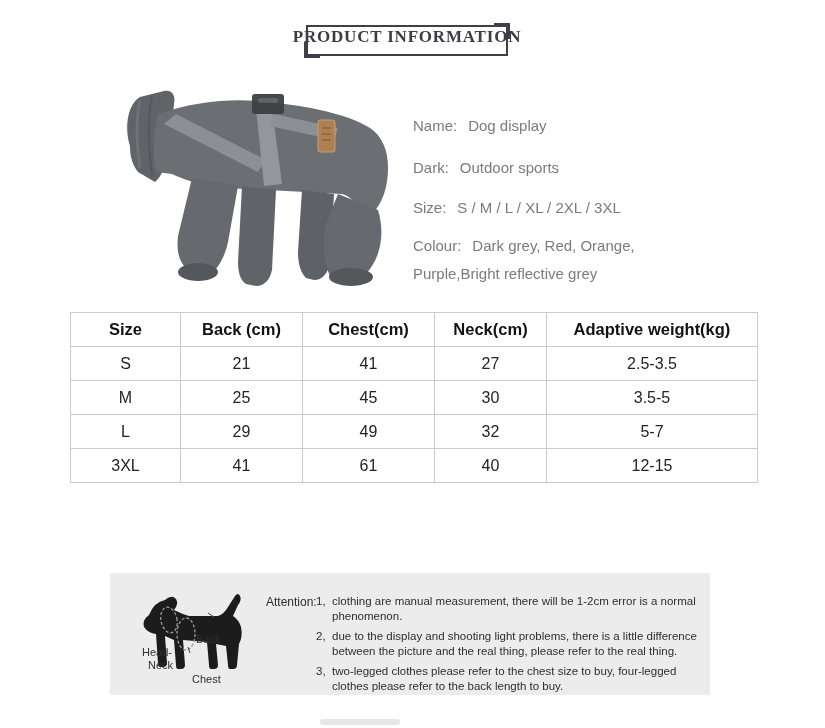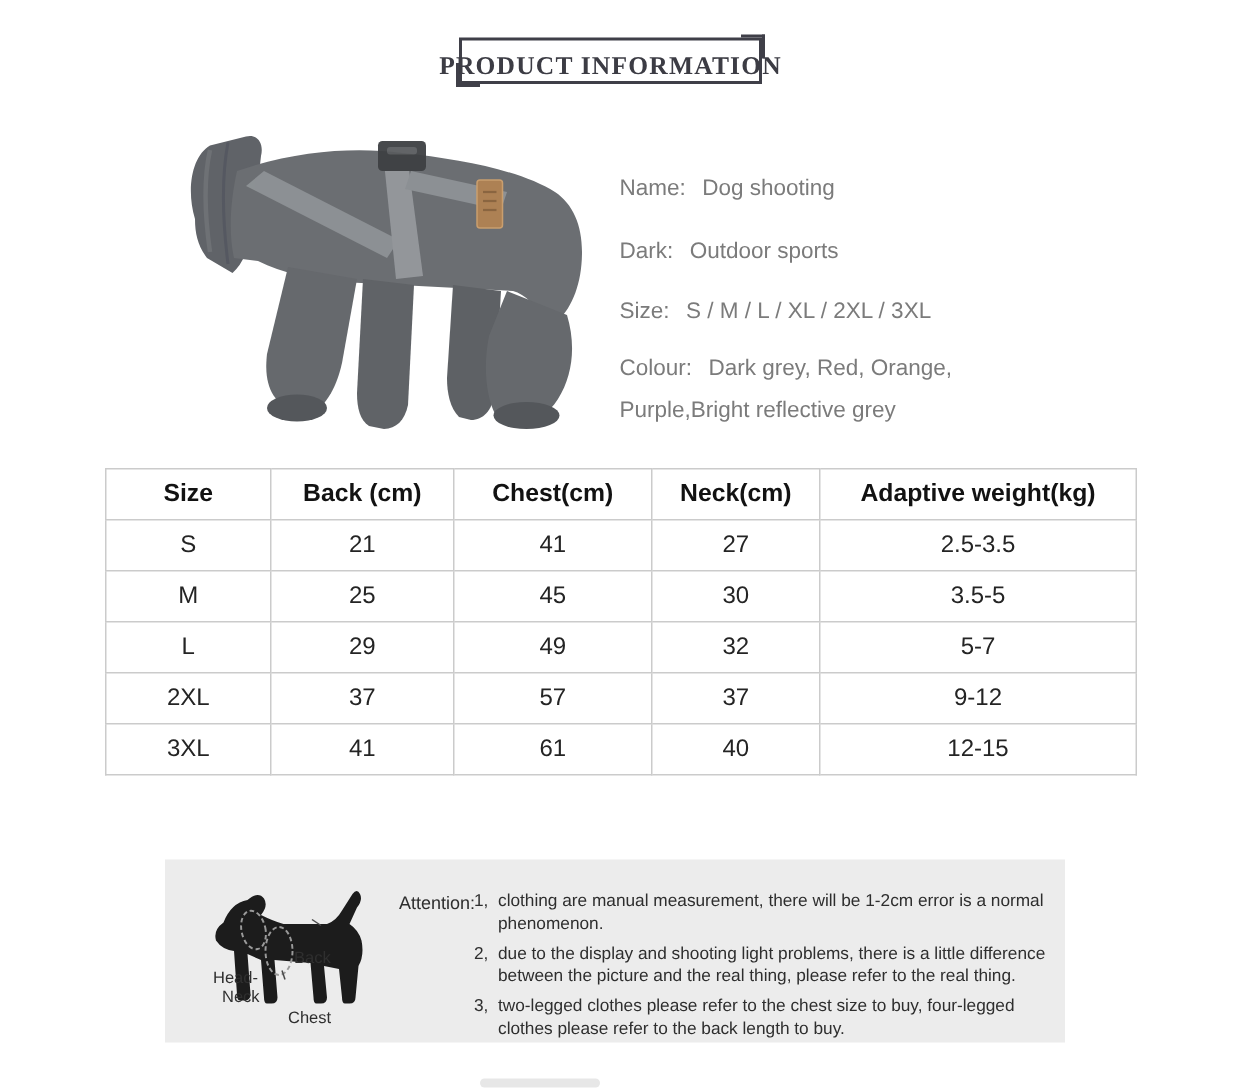--- a/index.html
+++ b/index.html
@@ -2,21 +2,21 @@
 <html><head>
 <meta charset="utf-8">
 <style>
   html,body{margin:0;padding:0;background:#ffffff;}
   body{width:825px;height:728px;position:relative;overflow:hidden;
        font-family:"Liberation Sans",sans-serif;}
 
   
   .title-box{
     position:absolute;left:306px;top:25px;width:202px;height:31px;
-    border:2px solid #3f3f48;display:flex;align-items:flex-end;justify-content:center;
+    border:2px solid #3f3f48;display:flex;align-items:flex-start;justify-content:center;
     box-sizing:border-box;background:#fff;
   }
   .title-box::after{ 
     content:"";position:absolute;top:-4px;right:-4px;width:14px;height:14px;
     border-top:2px solid #3f3f48;border-right:2px solid #3f3f48;
   }
   .title-box::before{
     content:"";position:absolute;bottom:-4px;left:-4px;width:14px;height:14px;
     border-bottom:2px solid #3f3f48;border-left:2px solid #3f3f48;
   }
@@ -106,21 +106,21 @@
         <rect x="212" y="36" width="17" height="32" rx="2" fill="#ad8154" stroke="#c99e6e"></rect>
         <line x1="216" y1="44" x2="225" y2="44" stroke="#8a6540" stroke-width="1.5"></line>
         <line x1="216" y1="50" x2="225" y2="50" stroke="#8a6540" stroke-width="1.5"></line>
         <line x1="216" y1="56" x2="225" y2="56" stroke="#8a6540" stroke-width="1.5"></line>
       </g>
     </svg>
   </div>
 
   <div>
     <div class="info-row r0">
-      <span class="lab">Name:</span><span class="val">Dog shooting</span>
+      <span class="lab">Name:</span><span class="val">Dog display</span>
     </div>
     <div class="info-row r1">
       <span class="lab">Dark:</span><span class="val">Outdoor sports</span>
     </div>
     <div class="info-row r2">
       <span class="lab">Size:</span><span class="val">S / M / L / XL / 2XL / 3XL</span>
     </div>
     <div class="info-row r3">
       <span class="lab">Colour:</span><span class="val">Dark grey, Red, Orange,</span>
     </div>
@@ -160,27 +160,20 @@
         <td>45</td>
         <td>30</td>
         <td>3.5-5</td>
       </tr>
       <tr>
         <td>L</td>
         <td>29</td>
         <td>49</td>
         <td>32</td>
         <td>5-7</td>
-      </tr>
-      <tr>
-        <td>2XL</td>
-        <td>37</td>
-        <td>57</td>
-        <td>37</td>
-        <td>9-12</td>
       </tr>
       <tr>
         <td>3XL</td>
         <td>41</td>
         <td>61</td>
         <td>40</td>
         <td>12-15</td>
       </tr>
     </tbody>
   </table>

